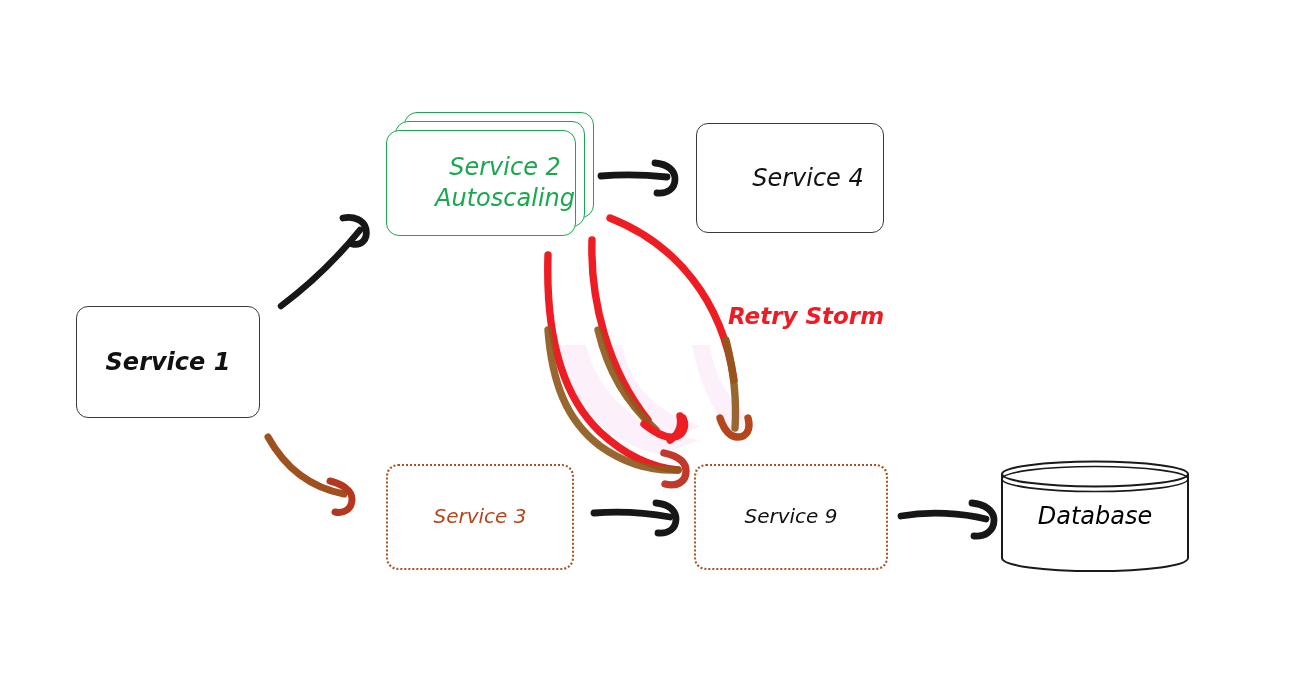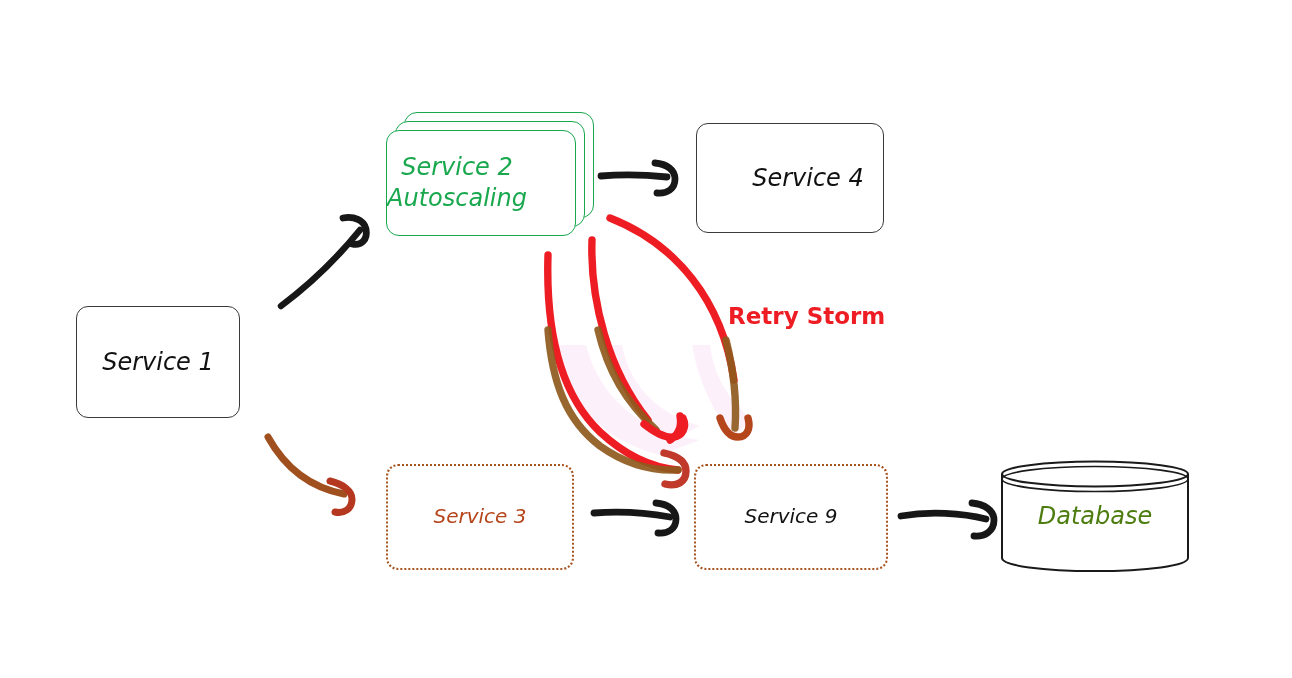--- a/index.html
+++ b/index.html
@@ -64,21 +64,21 @@
     background: #ffffff;
   }
   .stack-front {
     position: absolute;
     box-sizing: border-box;
     border: 1.8px solid #1aa84f;
     border-radius: 13px;
     background: #ffffff;
     display: flex;
     align-items: center;
-    justify-content: flex-start;
+    justify-content: flex-end;
     text-align: center;
     color: #1aa84f;
     font-style: italic;
     font-size: 24px;
     line-height: 1.3;
   }
 
   
   .box-dotted {
     border: 2.4px dotted #a8531f;
@@ -98,27 +98,28 @@
     position: absolute;
     left: 0;
     top: 0;
     width: 100%;
     height: 100%;
     display: flex;
     align-items: center;
     justify-content: center;
     font-style: italic;
     font-size: 24px;
-    color: #4d7c0f;
+    color: #000000;
     pointer-events: none;
   }
 
   
   .annot {
     position: absolute;
+    font-style: italic;
     font-weight: bold;
     font-size: 23px;
     line-height: 1.22;
     white-space: pre-line;
   }
   .annot-red    { color: #ee1c23; }
   .annot-sienna { color: #b5451b; }
 </style>
 </head>
 <body>
@@ -171,21 +172,21 @@
       <path d="M670 440 C 678 435, 682 426, 680 416" stroke="#ee1c23" stroke-width="7.4" fill="none" stroke-linecap="round"></path>
     </g>
 
     <g>
       <path d="M610 218 C 676 244, 722 300, 734 380" stroke="#ee1c23" stroke-width="7.4" fill="none" stroke-linecap="round"></path>
       <path d="M726 340 C 734 372, 737 400, 735 428" stroke="#8f5a1e" stroke-width="7.4" fill="none" stroke-linecap="round" opacity="0.92"></path>
       <path d="M720 418 C 724 430, 730 437, 738 437 C 747 437, 751 429, 748 418" stroke="#b5451b" stroke-width="7.4" fill="none" stroke-linecap="round"></path>
     </g>
   </svg>
 
-  <div class="node box-plain" style="left:76px; top:306px; width:164px; height:112px;">
+  <div class="node box-plain" style="left:76px; top:306px; width:184px; height:112px;font-weight:bold;">
     <span class="node-label">Service 1</span>
   </div>
 
   <div class="stack-wrap" style="left:386px; top:112px; width:208px; height:124px;">
     <div class="stack-layer" style="left:18px; top:0px;  width:190px; height:106px;"></div>
     <div class="stack-layer" style="left:9px;  top:9px;  width:190px; height:106px;"></div>
     <div class="stack-front" style="left:0px;  top:18px; width:190px; height:106px;">
       <span class="node-label">Service 2
 Autoscaling</span>
     </div>

